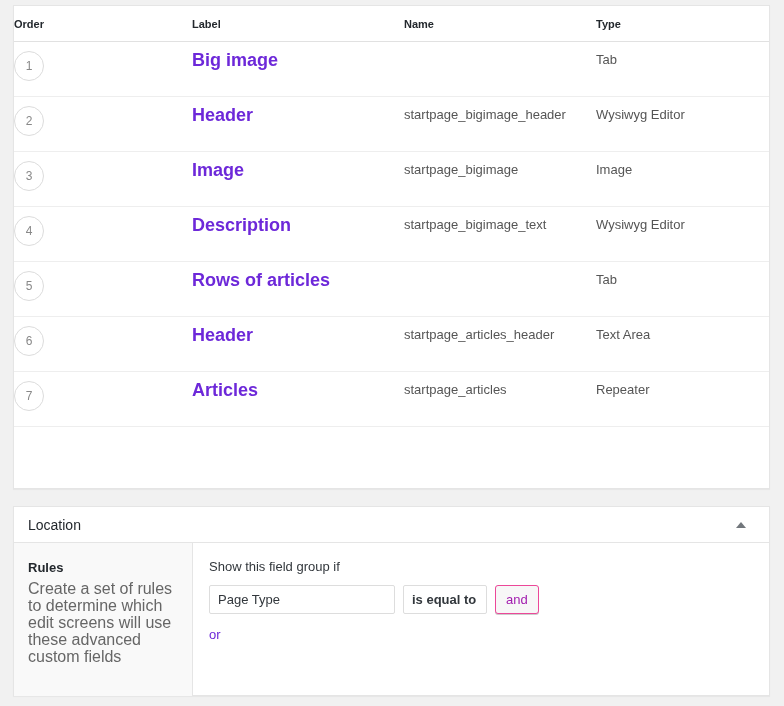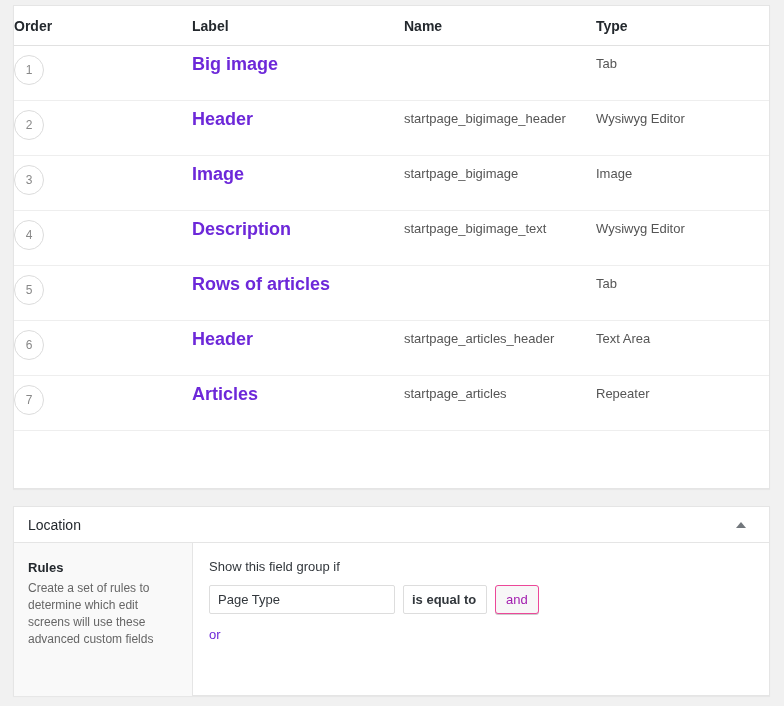--- a/index.html
+++ b/index.html
@@ -39,21 +39,21 @@
   }
 
   table.fields {
     width: 100%;
     border-collapse: collapse;
     table-layout: fixed;
   }
 
   table.fields th {
     text-align: left;
-    font-size: 14px;
+    font-size: 11px;
     font-weight: bold;
     color: #23282d;
     padding: 12px 0 11px 0;
     border-bottom: 1px solid #e1e1e1;
   }
   th.col-order { width: 178px; padding-left: 18px; }
   th.col-label { width: 212px; }
   th.col-name  { width: 192px; }
   th.col-type  { width: auto; }
 
@@ -180,21 +180,21 @@
   }
   .rules-side h4 {
     margin: 0 0 4px 0;
     font-size: 13px;
     color: #23282d;
     font-weight: bold;
     line-height: 17px;
   }
   .rules-side p {
     margin: 0;
-    font-size: 12px;
+    font-size: 16px;
     color: #666;
     line-height: 17px;
   }
 
   .rules-main {
     flex: 1;
     padding: 15px 0 0 16px;
     box-sizing: border-box;
   }
   .rules-intro {

